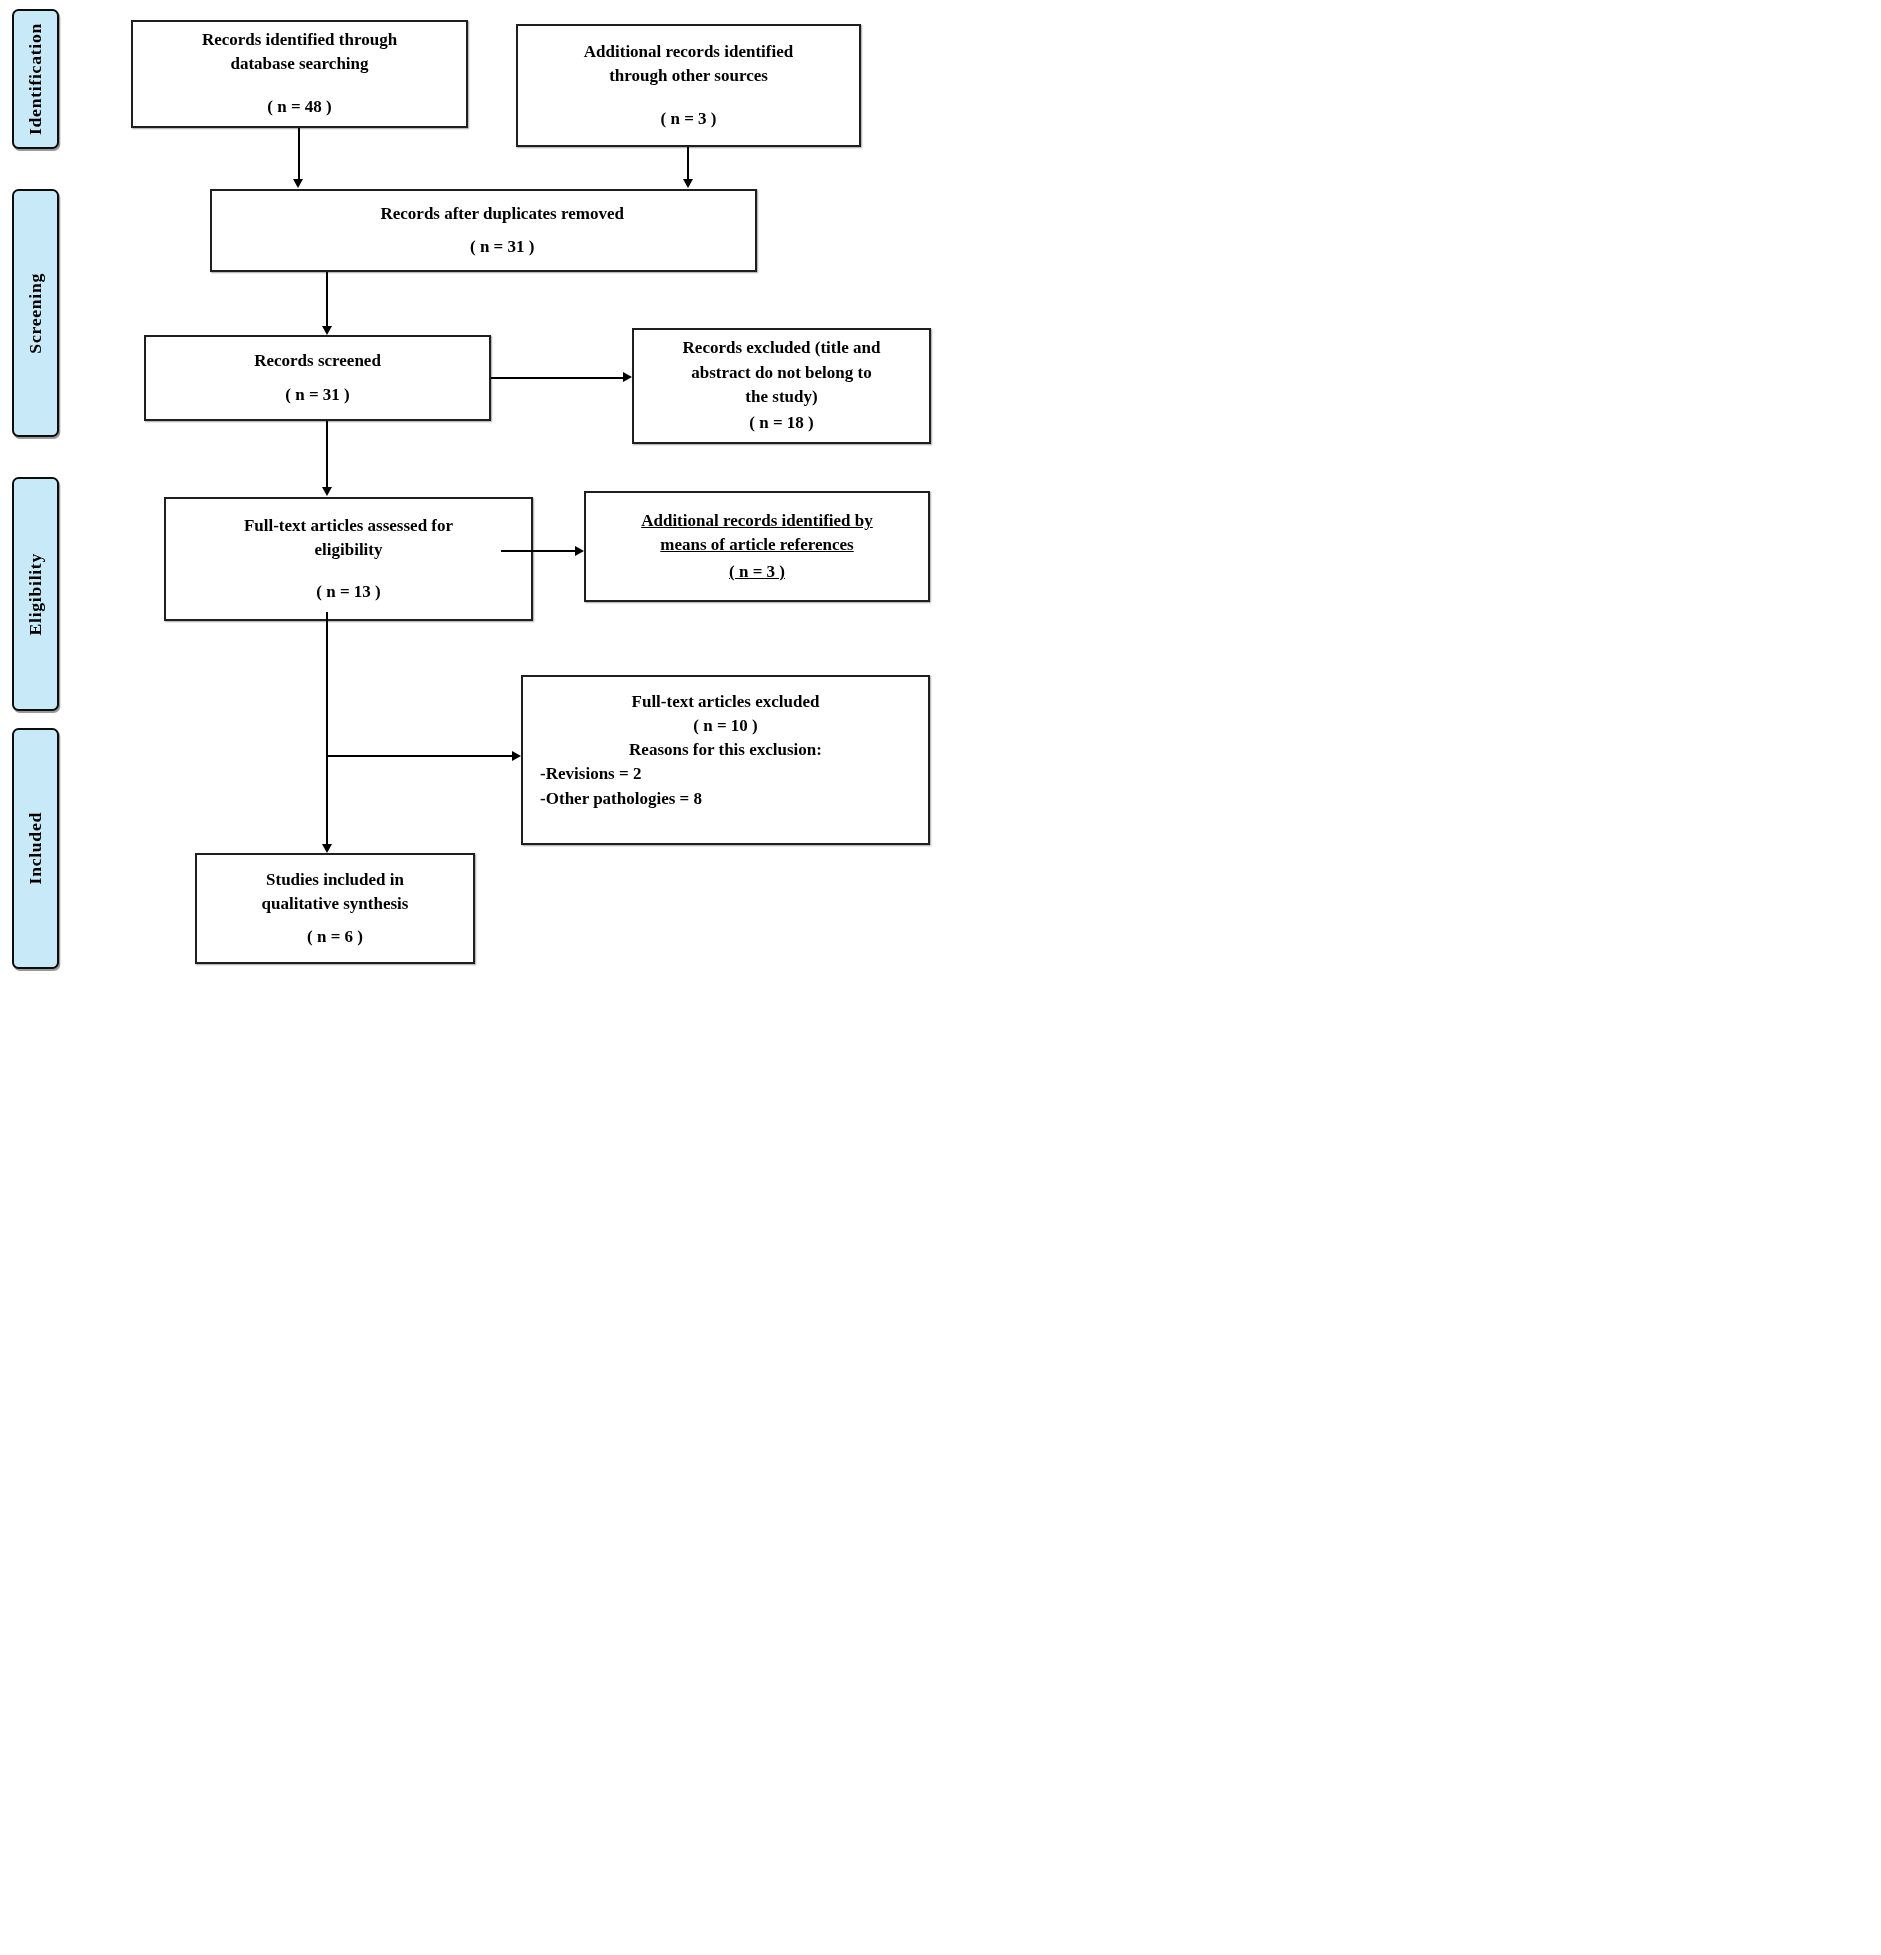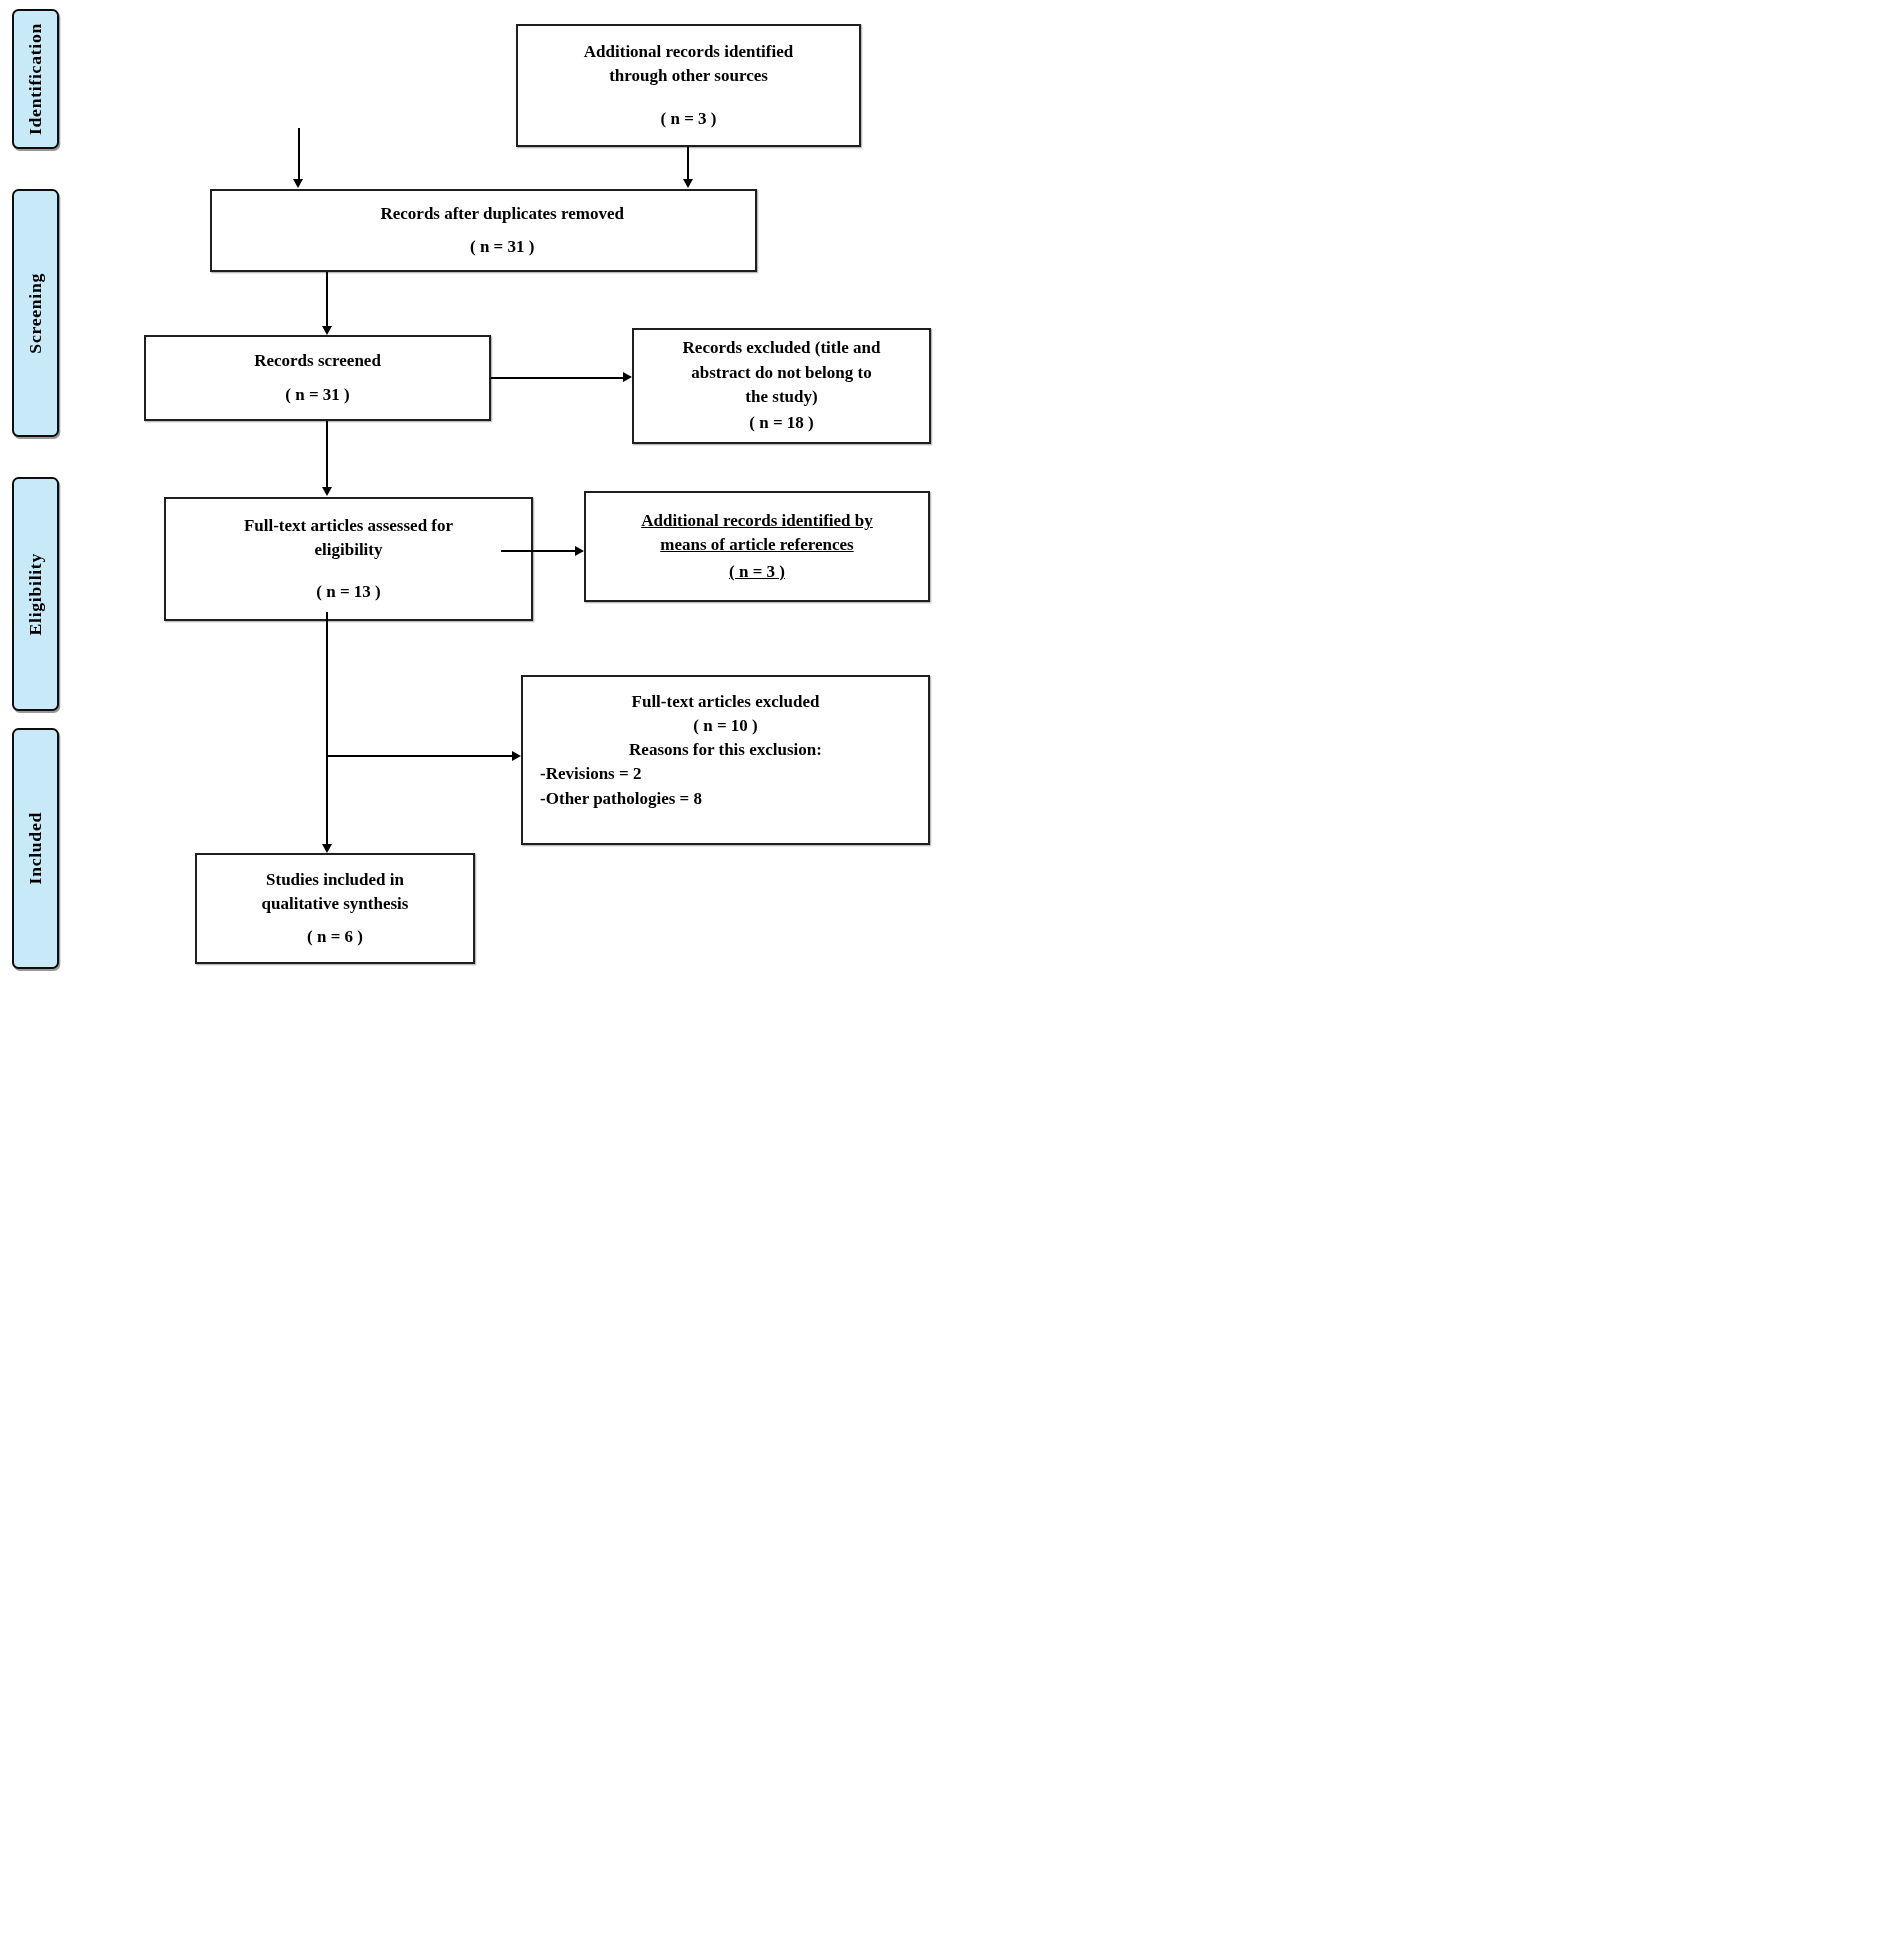--- a/index.html
+++ b/index.html
@@ -80,20 +80,25 @@
   <div class="stage" style="top:189px;height:248px;">
     <span>Screening</span>
   </div>
   <div class="stage" style="top:477px;height:234px;">
     <span>Eligibility</span>
   </div>
   <div class="stage" style="top:728px;height:241px;">
     <span>Included</span>
   </div>
 
+  <div class="box" style="left:131px;top:19.7px;width:337px;height:108px;">
+    <div>Records identified through</div>
+    <div>database searching</div>
+    <div class="gap-lg">( n = 48 )</div>
+  </div>
 
   <div class="box" style="left:516px;top:24px;width:345px;height:123px;">
     <div>Additional records identified</div>
     <div>through other sources</div>
     <div class="gap-lg">( n = 3 )</div>
   </div>
 
   <div class="box" style="left:210px;top:189px;width:547px;height:83px;padding-left:44px;">
     <div>Records after duplicates removed</div>
     <div class="gap-md">( n = 31 )</div>

